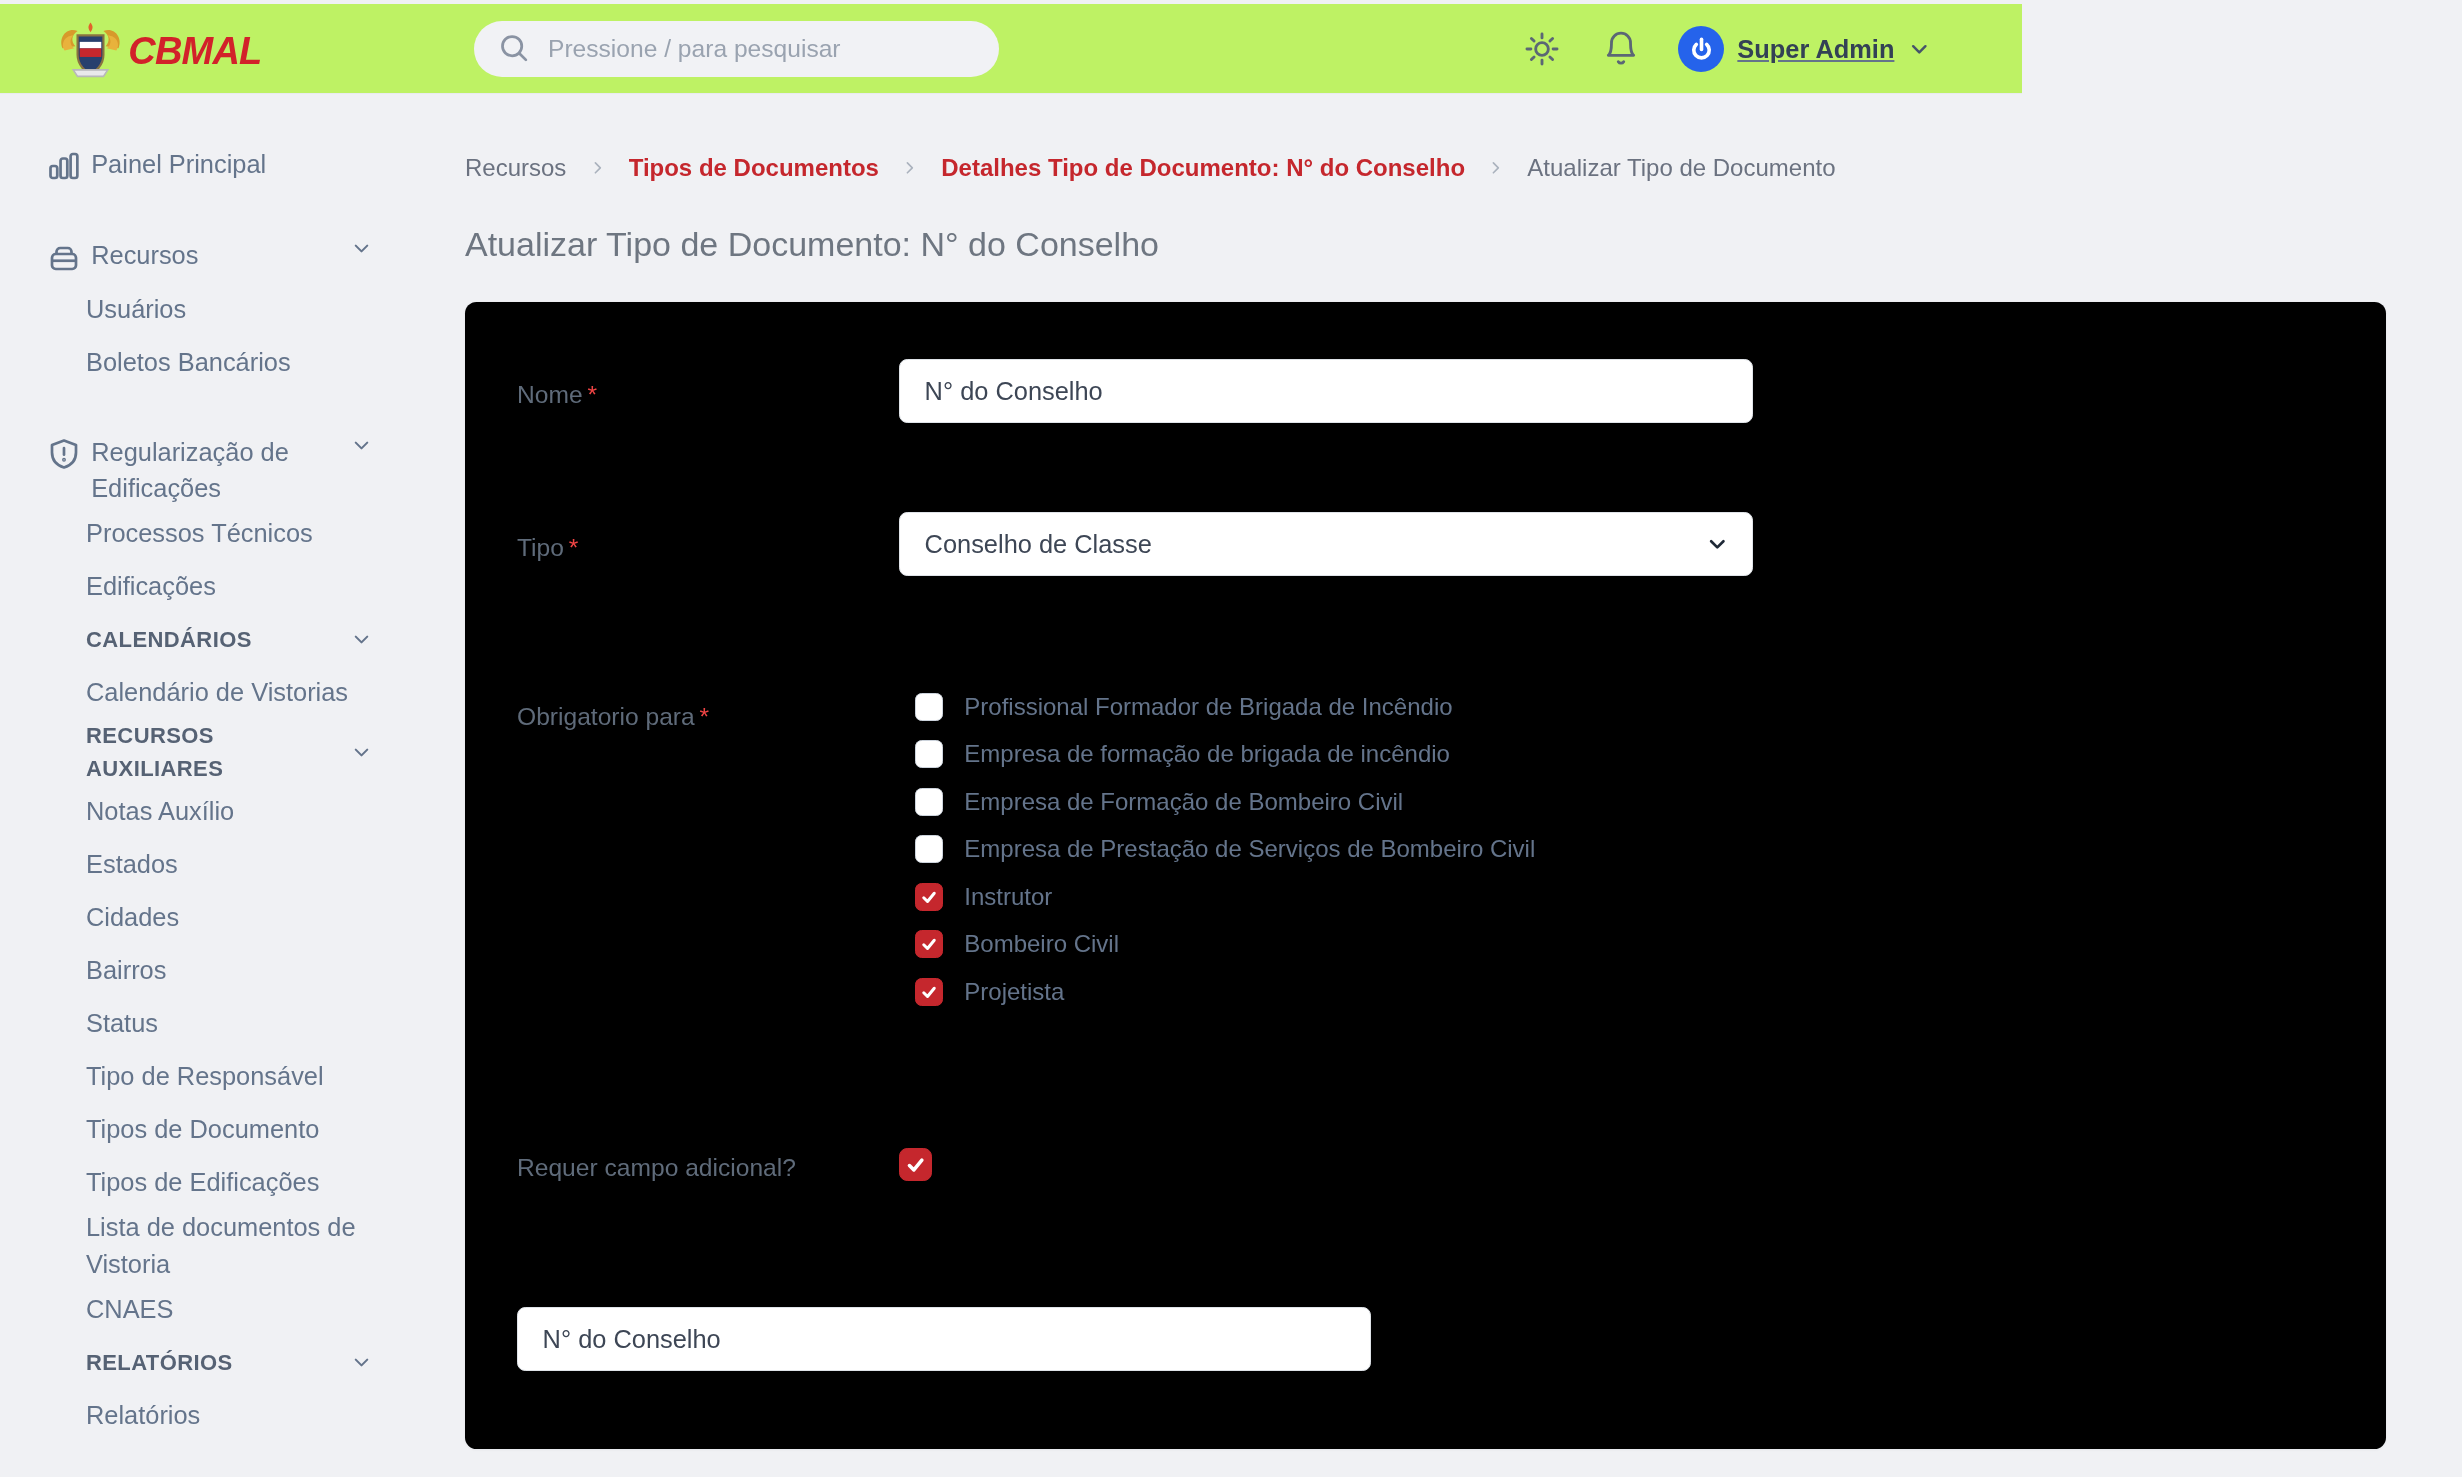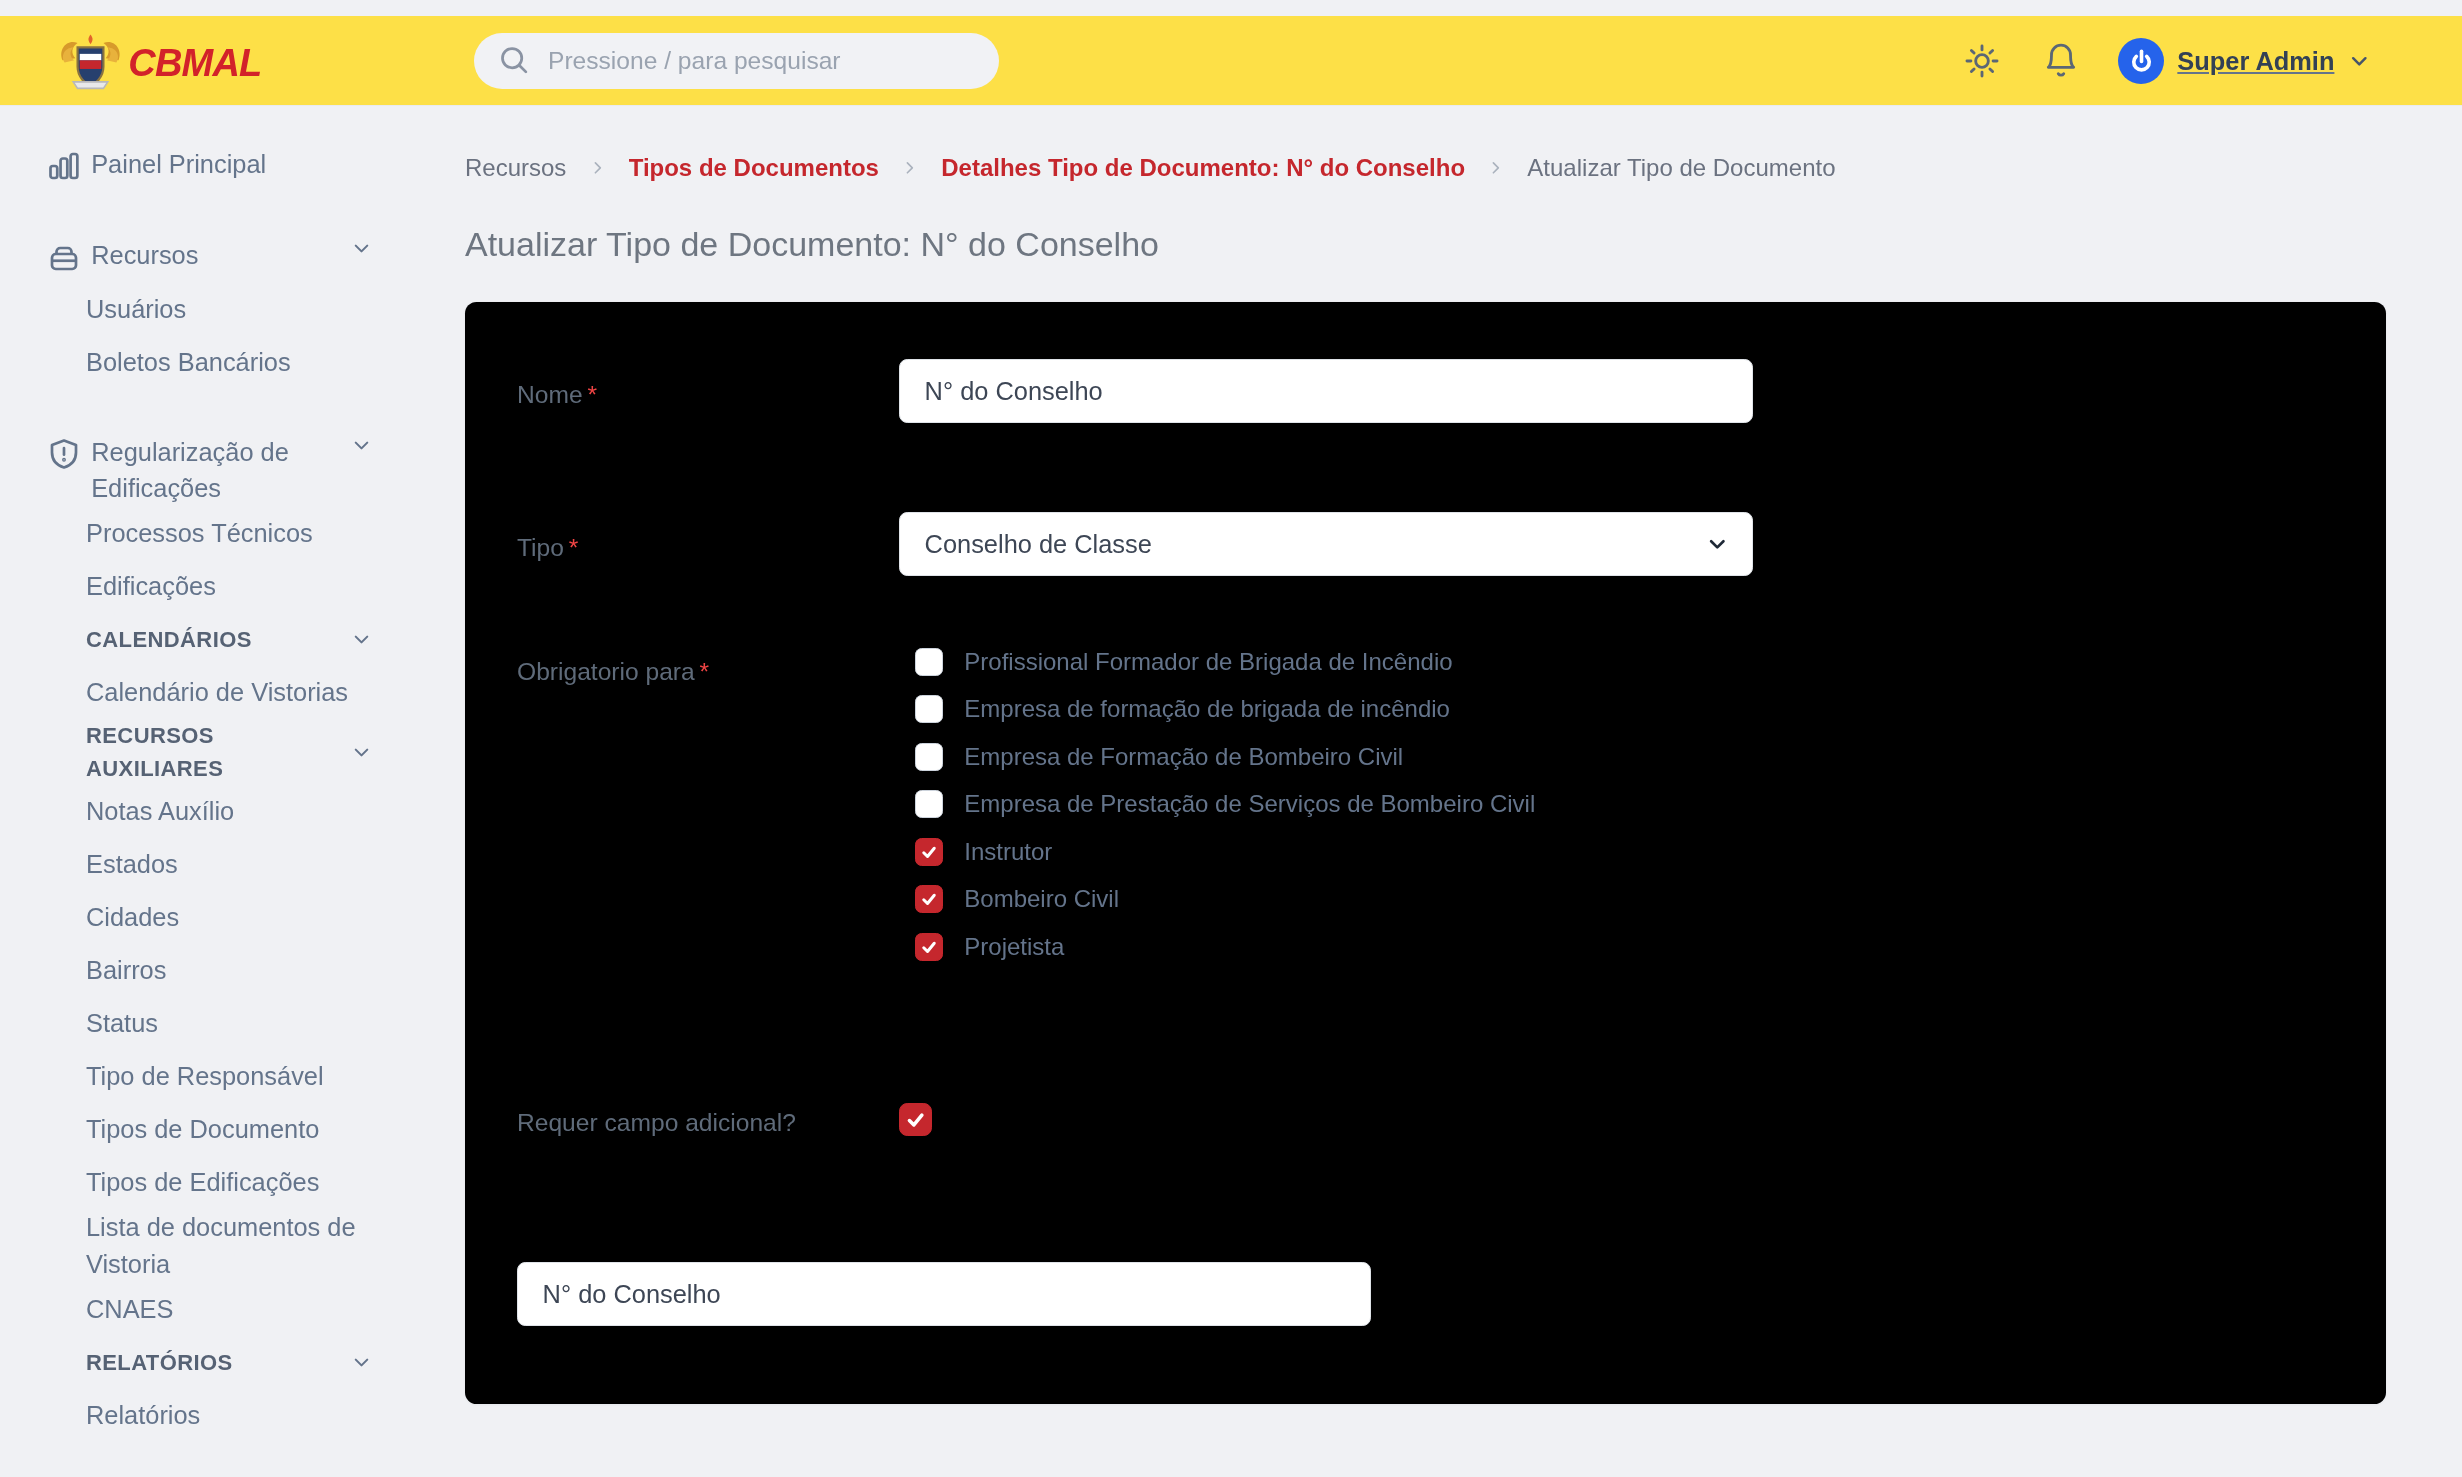--- a/index.html
+++ b/index.html
@@ -6,22 +6,22 @@
   html,body { width:2462px; height:1477px; }
   body {
     font-family: "Liberation Sans", sans-serif;
     background: #f0f1f4;
     color: #64748b;
     overflow: hidden;
     position: relative;
   }
   
   .header {
-    position: absolute; top:16px; left:0; width:2462px; height:90px;
-    background:#fde047; border-bottom:0.8px solid #e9ebef; z-index:20;
+    position: absolute; top:4px; left:0; width:2022px; height:90px;
+    background:#bef264; border-bottom:0.8px solid #e9ebef; z-index:20;
   }
   .logo { position:absolute; left:56px; top:11.5px; display:flex; align-items:center; gap:3.3px; }
   .logo-text { color:#d2222a; font-size:38px; font-weight:bold; font-style:italic; letter-spacing:-0.8px; }
   .search {
     position:absolute; left:474px; top:17px; width:525px; height:56px;
     background:#f1f2f5; border-radius:820px; display:flex; align-items:center;
     padding:0 23px; gap:18px;
   }
   .search input {
     border:none; outline:none; background:transparent; flex:1;
@@ -88,21 +88,21 @@
   .field { width:712px; }
   .text-input {
     width:854px; height:64px; border:1.6px solid #dfe3e8; border-radius:8.2px;
     font-size:25.4px; color:#3d4655; padding:0 24.6px; background:#fff; outline:none;
     font-family:"Liberation Sans", sans-serif;
   }
   .select-wrap { position:relative; width:854px; }
   .select-chev { position:absolute; right:23px; top:19.7px; pointer-events:none; }
 
   .mb-1 { margin-bottom:89px; }
-  .mb-2 { margin-bottom:60px; }
+  .mb-2 { margin-bottom:105px; }
   .mb-3 { margin-bottom:123px;gap:16px; }
   .mb-4 { margin-bottom:121px; }
 
   .cb-row { display:flex; align-items:flex-start; gap:21.3px; margin-bottom:18px; min-height:29.5px; }
   .cb {
     width:28px; height:28px; border-radius:6.6px; border:1.6px solid #ccd3dc;
     background:#fff; display:flex; align-items:center; justify-content:center; cursor:pointer;
     flex:0 0 28px;
   }
   .cb svg { visibility:hidden; }

